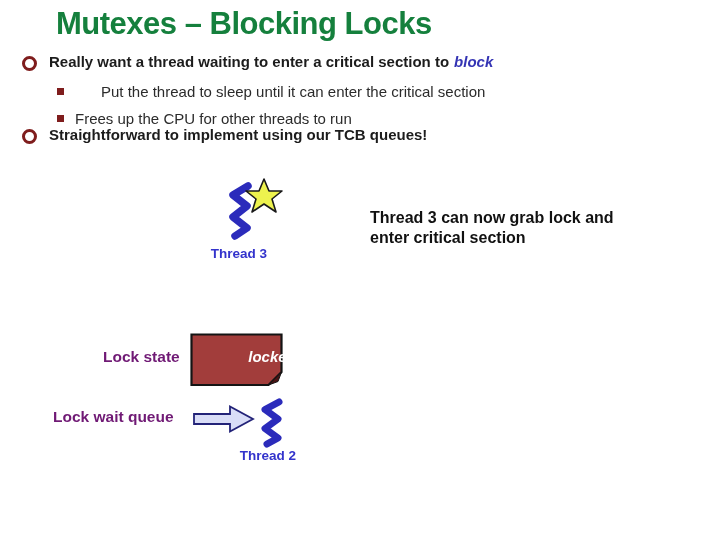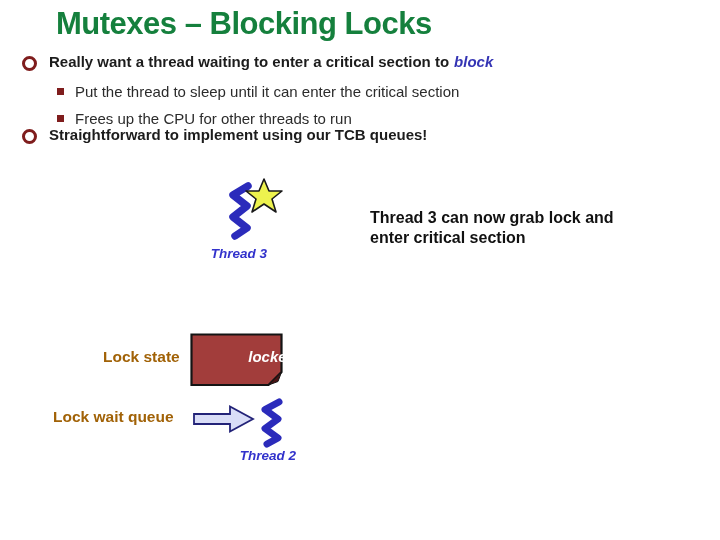--- a/index.html
+++ b/index.html
@@ -15,40 +15,40 @@
   .ring-bullet{
     width:9px;height:9px;border:3px solid #7F1D1D;border-radius:50%;
     margin-top:5px;flex:0 0 auto;background:#fff;
   }
   .sq-bullet{
     width:7px;height:7px;background:#7F1D1D;margin-top:6px;flex:0 0 auto;
   }
   .l1-text{font-size:15px;font-weight:bold;color:#1c1c1c;line-height:22px;margin-left:12px;}
   .l1-em{color:#3434B4;font-style:italic;margin-left:5px;}
   .l2-text{font-size:15px;color:#2b2b2b;line-height:19px;margin-left:11px;}
-  .thread-label{font-size:13.5px;font-weight:bold;color:#3333CC;font-style:italic;}
+  .thread-label{font-size:13.5px;font-weight:bold;color:#3333CC;}
   .annotation{font-size:16px;font-weight:bold;color:#111;line-height:20px;}
-  .purple-label{font-size:15.5px;font-weight:bold;color:#a16207;}
+  .purple-label{font-size:15.5px;font-weight:bold;color:#701a75;}
   .locked-text{
     position:absolute;left:190px;top:333px;width:92px;height:46px;
     display:flex;align-items:center;justify-content:center;
     color:#ffffff;font-size:15px;font-weight:bold;font-style:italic;margin-left:36px;
   }
 </style>
 </head>
 <body>
 
 <div class="abs slide-title">Mutexes – Blocking Locks</div>
 
 <div class="abs bullet-row" style="left:22px;top:51px;width:690px;">
   <span class="ring-bullet"></span>
   <span class="l1-text"><span>Really want a thread waiting to enter a critical section to</span><span class="l1-em">block</span></span>
 </div>
 
-<div class="abs bullet-row" style="left:57px;top:82px;width:620px;">
+<div class="abs bullet-row" style="left:57px;top:82px;width:620px;gap:26px;">
   <span class="sq-bullet"></span>
   <span class="l2-text">Put the thread to sleep until it can enter the critical section</span>
 </div>
 
 <div class="abs bullet-row" style="left:57px;top:109px;width:620px;">
   <span class="sq-bullet"></span>
   <span class="l2-text">Frees up the CPU for other threads to run</span>
 </div>
 
 <div class="abs bullet-row" style="left:22px;top:124px;width:690px;">

